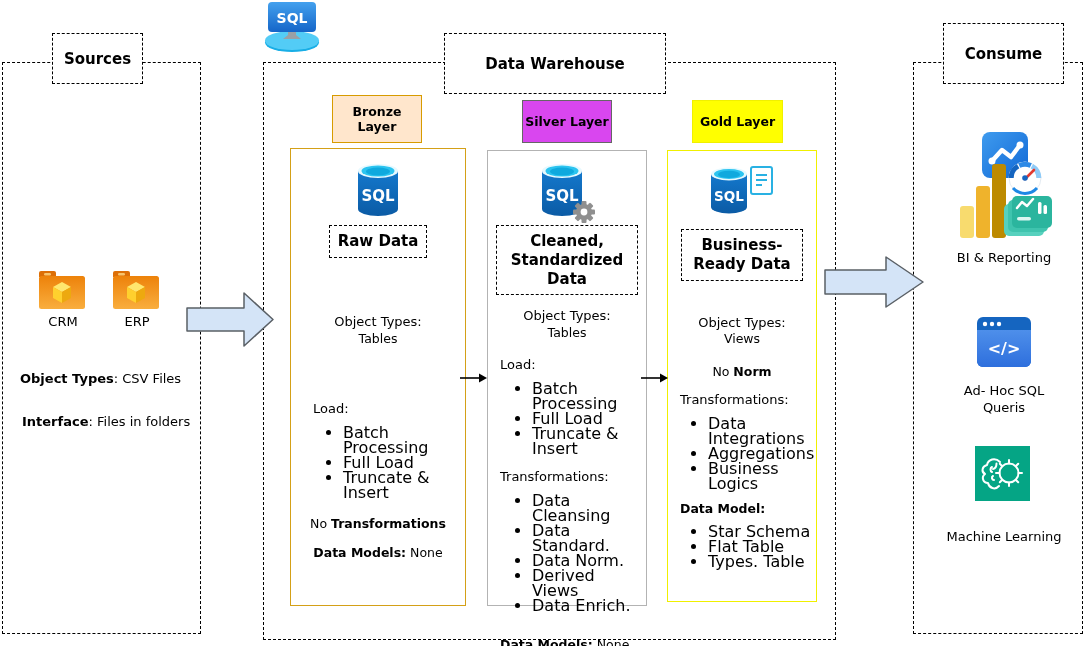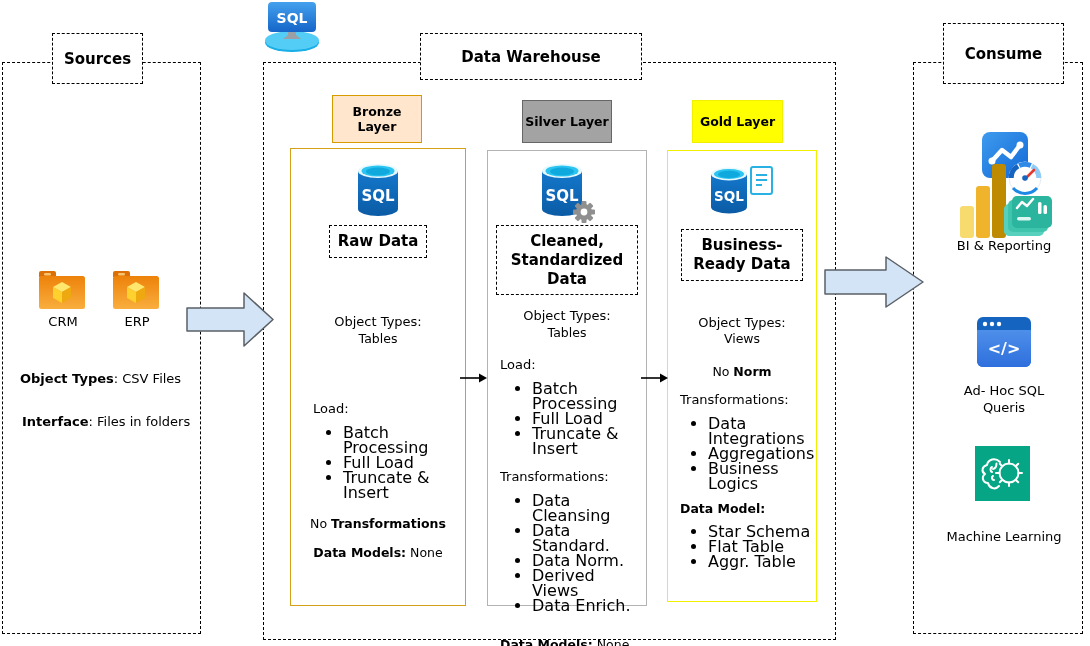--- a/index.html
+++ b/index.html
@@ -68,21 +68,21 @@
 
 <div id="canvas">
 
   <div class="group" style="left:2px;top:62px;width:199px;height:572px"></div>
   <div class="group" style="left:263px;top:62px;width:573px;height:578px"></div>
   <div class="group" style="left:913px;top:62px;width:170px;height:572px"></div>
 
   <div class="titlebox" style="left:52px;top:33px;width:91px;height:51px">
     <span>Sources</span>
   </div>
-  <div class="titlebox" style="left:420px;top:33px;width:222px;height:47px">
+  <div class="titlebox" style="left:444px;top:33px;width:222px;height:61px">
     <span>Data Warehouse</span>
   </div>
   <div class="titlebox" style="left:943px;top:23px;width:121px;height:61px">
     <span>Consume</span>
   </div>
 
   <svg class="absvg" style="left:262px;top:1px" width="60" height="52" viewBox="0 0 60 52">
     <ellipse cx="30" cy="41.5" rx="27" ry="9.5" fill="#18AEE6"></ellipse>
     <ellipse cx="30" cy="39.5" rx="27" ry="9.5" fill="#53CCF6"></ellipse>
     <path d="M26,29 h8 v5 l5,4 h-18 l5,-4 z" fill="#9AA0A6"></path>
@@ -123,21 +123,21 @@
   <svg class="absvg" style="left:186px;top:291px" width="89" height="57" viewBox="0 0 89 57">
     <polygon points="1,17 58,17 58,2 87,28.5 58,55 58,40 1,40" fill="#D4E4F7" stroke="#5A6066" stroke-width="1.5" stroke-linejoin="round"></polygon>
   </svg>
   <svg class="absvg" style="left:824px;top:255px" width="101" height="54" viewBox="0 0 101 54">
     <polygon points="1,15 62,15 62,2 99,27 62,52 62,39 1,39" fill="#D4E4F7" stroke="#5A6066" stroke-width="1.5" stroke-linejoin="round"></polygon>
   </svg>
 
   <div class="layer-label" style="left:332px;top:95px;width:90px;height:48px;background:#FFE6CC;border:1px solid #D79B00">
     <span>Bronze Layer</span>
   </div>
-  <div class="layer-label" style="left:522px;top:100px;width:90px;height:43px;background:#a3a3a3;border:1px solid #666">
+  <div class="layer-label" style="left:522px;top:100px;width:90px;height:43px;background:#d946ef;border:1px solid #666">
     <span>Silver Layer</span>
   </div>
   <div class="layer-label" style="left:692px;top:100px;width:91px;height:43px;background:#FFFF00;border:1px solid #F0F000">
     <span>Gold Layer</span>
   </div>
 
   <div class="layer-box" style="left:290px;top:148px;width:176px;height:458px;border-color:#D4A017">
     <div class="icon-row" style="margin-top:12px">
       <svg width="48" height="58" viewBox="0 0 48 58">
         <path d="M4,10 L4,48 A20,7 0 0 0 44,48 L44,10 Z" fill="url(#cylGrad)"></path>
@@ -243,21 +243,21 @@
       <li>Data Integrations</li>
       <li>Aggregations</li>
       <li>Business Logics</li>
     </ul>
     <div class="sec leftal" style="margin-top:10px;padding-left:12px">
       <b>Data Model:</b>
     </div>
     <ul class="blist" style="padding-left:40px">
       <li>Star Schema</li>
       <li>Flat Table</li>
-      <li>Aggr. Table</li>
+      <li>Types. Table</li>
     </ul>
   </div>
 
   <svg class="absvg" style="left:460px;top:371px" width="28" height="14" viewBox="0 0 28 14">
     <line x1="0" y1="7" x2="19" y2="7" stroke="#000" stroke-width="1.6"></line>
     <polygon points="19,2.5 27,7 19,11.5" fill="#000"></polygon>
   </svg>
   <svg class="absvg" style="left:641px;top:371px" width="28" height="14" viewBox="0 0 28 14">
     <line x1="0" y1="7" x2="19" y2="7" stroke="#000" stroke-width="1.6"></line>
     <polygon points="19,2.5 27,7 19,11.5" fill="#000"></polygon>
@@ -289,21 +289,21 @@
     <g>
       <rect x="50" y="72" width="40" height="32" rx="5" fill="#57D1BE"></rect>
       <rect x="54" y="68" width="40" height="32" rx="5" fill="#3FC4AE"></rect>
       <rect x="58" y="64" width="40" height="32" rx="5" fill="#2BB59E"></rect>
       <polyline points="63,76 68,70 73,74 79,67" fill="none" stroke="#fff" stroke-width="2.5" stroke-linecap="round" stroke-linejoin="round"></polyline>
       <rect x="84" y="70" width="3.5" height="12" rx="1.5" fill="#fff"></rect>
       <rect x="89.5" y="73" width="3.5" height="9" rx="1.5" fill="#fff"></rect>
       <rect x="63" y="85" width="14" height="3.5" rx="1.75" fill="#DCF6F1"></rect>
     </g>
   </svg>
-  <div class="consume-label" style="left:934px;top:238px;width:140px">BI &amp; Reporting</div>
+  <div class="consume-label" style="left:934px;top:250px;width:140px">BI &amp; Reporting</div>
 
   <svg class="absvg" style="left:977px;top:317px" width="54" height="50" viewBox="0 0 54 50">
     <rect x="0" y="0" width="54" height="50" rx="6" fill="#1565C0"></rect>
     <path d="M0,13 h54 v31 a6,6 0 0 1 -6,6 h-42 a6,6 0 0 1 -6,-6 z" fill="url(#codeGrad)"></path>
     <circle cx="8" cy="7" r="2.2" fill="#fff"></circle>
     <circle cx="15" cy="7" r="2.2" fill="#fff"></circle>
     <circle cx="22" cy="7" r="2.2" fill="#fff"></circle>
     <text x="27" y="37" text-anchor="middle" font-size="16" font-weight="bold" fill="#fff">&lt;/&gt;</text>
   </svg>
   <div class="consume-label" style="left:944px;top:383px;width:120px">Ad- Hoc SQL Queris</div>

